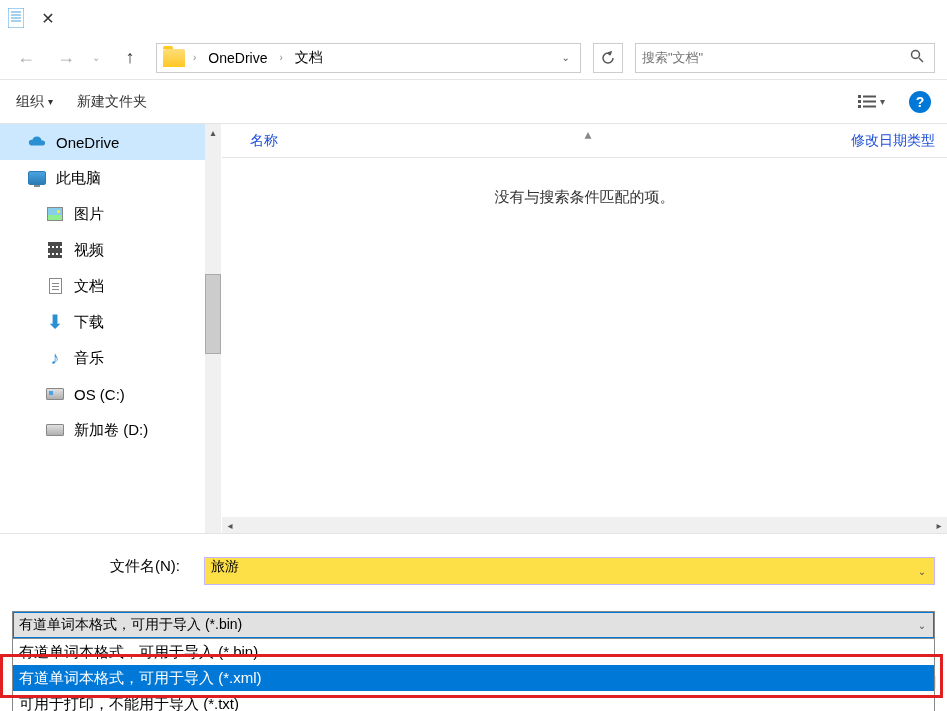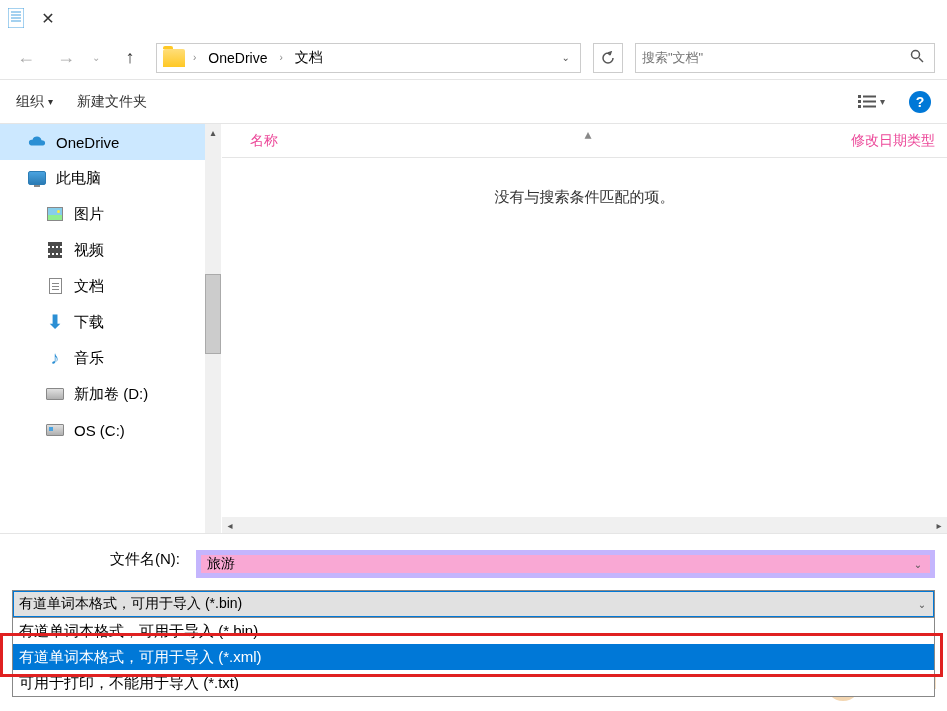--- a/index.html
+++ b/index.html
@@ -53,33 +53,33 @@
     .pic-icon::after { content: ''; position: absolute; top: 2px; right: 2px; width: 3px; height: 3px; background: #ffeb3b; border-radius: 50%; }
     .doc-icon { width: 13px; height: 16px; background: #fff; border: 1px solid #888; position: relative; }
     .doc-icon::before { content: ''; position: absolute; top: 4px; left: 2px; right: 2px; height: 1px; background: #888; box-shadow: 0 3px #888, 0 6px #888; }
     .download-icon { color: #2b8fd4; font-size: 18px; font-weight: bold; }
     .music-icon { color: #2b8fd4; font-size: 18px; }
     .disk-icon { width: 18px; height: 12px; background: linear-gradient(#e0e0e0, #b0b0b0); border: 1px solid #888; border-radius: 1px; position: relative; }
     .disk-icon.c::before { content: ''; position: absolute; top: 2px; left: 2px; width: 4px; height: 4px; background: #4aa3e0; }
     
     .content { flex: 1; position: relative; }
     .list-header { height: 34px; display: flex; align-items: center; border-bottom: 1px solid #e5e5e5; padding-left: 28px; }
-    .list-col { color: #ec4899; font-size: 14px; }
+    .list-col { color: #1d4ed8; font-size: 14px; }
     .list-col.name { flex: 1; }
     .list-col.date { width: 180px; text-align: right; }
     .list-col.type { width: 40px; }
     .header-sort { position: absolute; left: 50%; top: 2px; width: 10px; height: 6px; color: #888; }
     .empty-msg { text-align: center; margin-top: 30px; color: #333; font-size: 15px; }
     .h-scroll { position: absolute; bottom: 0; left: 0; right: 0; height: 16px; background: #f0f0f0; display: flex; align-items: center; }
     .h-scroll-arrow { width: 16px; height: 16px; display: flex; align-items: center; justify-content: center; font-size: 10px; color: #555; cursor: pointer; }
     .h-scroll-track { flex: 1; }
     
-    .form-row { display: flex; align-items: center; padding: 6px 12px; gap: 16px; }
+    .form-row { display: flex; align-items: center; padding: 13px 12px; gap: 24px; }
     .form-label { width: 168px; text-align: right; font-size: 15px; }
-    .form-input { flex: 1; height: 28px; border: 5px solid #c4b5fd; padding: 0 6px; font-size: 15px; display: flex; align-items: flex-end; position: relative; background: #f9a8d4; }
+    .form-input { flex: 1; height: 28px; border: 1px solid #c4b5fd; padding: 0 6px; font-size: 15px; display: flex; align-items: flex-start; position: relative; background: #fde047; }
     .form-input.first { margin-top: 10px; }
     .input-arrow { position: absolute; right: 2px; top: 0; bottom: 0; width: 20px; display: flex; align-items: center; justify-content: center; font-size: 10px; color: #555; cursor: pointer; }
     
     .dropdown-box { position: relative; flex: 1; }
     .dropdown-trigger { height: 28px; border: 1px solid #888; background: #e1e1e1; padding: 0 6px; font-size: 15px; display: flex; align-items: center; position: relative; box-shadow: inset 0 0 0 1px #0078d7; }
     .dropdown-list { position: absolute; top: 27px; left: 0; right: 0; background: #fff; border: 1px solid #888; z-index: 10; }
     .dropdown-option { height: 26px; display: flex; align-items: center; padding: 0 6px; font-size: 15px; cursor: pointer; }
     .dropdown-option.highlighted { background: #0078d7; color: #fff; }
     .red-highlight-box { position: absolute; top: 43px; left: -12px; right: -8px; height: 44px; border: 3px solid #e02020; pointer-events: none; z-index: 20; }
     
@@ -207,29 +207,29 @@
           <span class="tree-label">下载</span>
         </div>
         <div class="tree-item indent">
           <span class="tree-icon">
             <span class="music-icon">♪</span>
           </span>
           <span class="tree-label">音乐</span>
         </div>
         <div class="tree-item indent">
           <span class="tree-icon">
+            <span class="disk-icon c"></span>
+          </span>
+          <span class="tree-label">OS (C:)</span>
+        </div>
+        <div class="tree-item indent">
+          <span class="tree-icon">
             <span class="disk-icon"></span>
           </span>
           <span class="tree-label">新加卷 (D:)</span>
-        </div>
-        <div class="tree-item indent">
-          <span class="tree-icon">
-            <span class="disk-icon c"></span>
-          </span>
-          <span class="tree-label">OS (C:)</span>
         </div>
       </div>
   </div>
 
   <div class="content">
     <div class="list-header" style="position:relative;">
       <span class="header-sort">▴</span>
       <span class="list-col name">名称</span>
       <span class="list-col date">修改日期</span>
       <span class="list-col type">类型</span>

